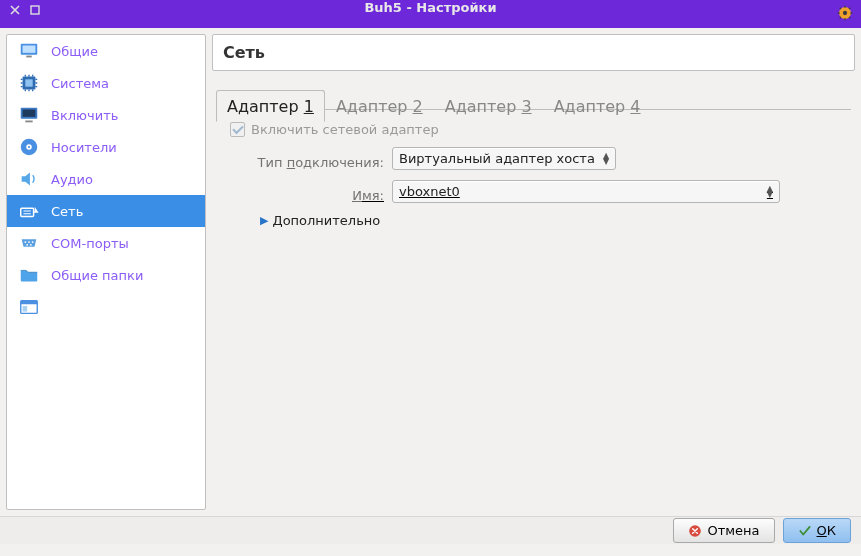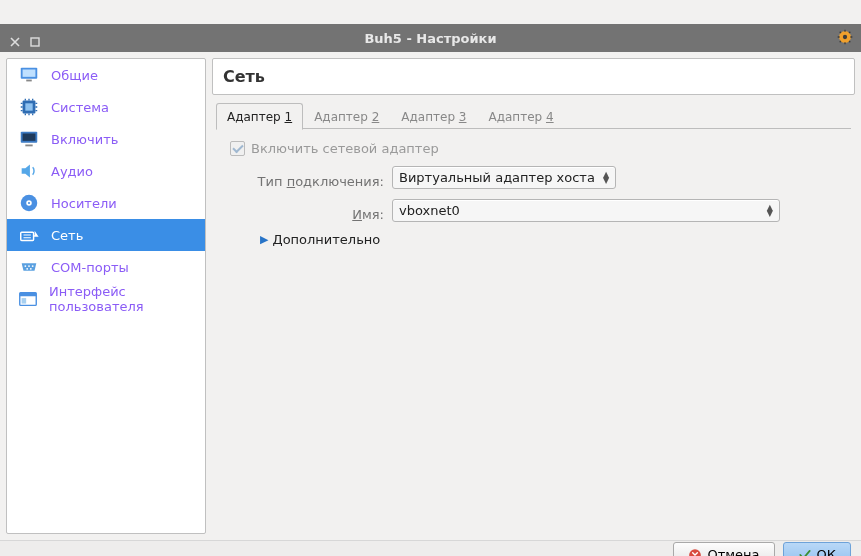--- a/index.html
+++ b/index.html
@@ -1,19 +1,19 @@
 <!DOCTYPE html>
 <html><head>
 <meta charset="utf-8">
 <style>
   * { box-sizing: border-box; margin: 0; padding: 0; font-family: "DejaVu Sans", "Liberation Sans", Arial, sans-serif; }
   body { background: #f2f1f0; width: 861px; height: 556px; overflow: hidden; }
   .titlebar {
-    height: 28px; background: #737373; color: #ddd;
-    display: flex; align-items: center; position: relative; margin-top: 24px;
+    height: 28px; background: #6d28d9; color: #ddd;
+    display: flex; align-items: flex-start; position: relative;
   }
   .titlebar-buttons { display: flex; gap: 8px; padding-left: 10px; }
   .titlebar-title { position: absolute; left: 0; right: 0; text-align: center; font-size: 13px; font-weight: bold; color: #e8e8e8; pointer-events: none; }
   .titlebar-right { position: absolute; right: 8px; top: 5px; }
   .win-icon { width: 12px; height: 12px; display: inline-block; }
   .content {
     display: flex; padding: 6px; height: calc(100% - 28px - 40px);
   }
   .sidebar {
     width: 200px; background: #fff; border: 1px solid #c0c0c0; border-radius: 2px;
@@ -32,23 +32,23 @@
     display: flex; flex-direction: column;
   }
   .panel-header {
     background: #fff; border: 1px solid #c0c0c0; border-radius: 2px;
     padding: 8px 10px; font-size: 16px; font-weight: bold; color: #333;
     margin-bottom: 6px;
   }
   .panel-body { flex: 1; padding: 0 4px; }
   .tabs { display: flex; border-bottom: 1px solid #bdbdbd; }
   .tab {
-    padding: 6px 10px 5px; font-size: 12px; color: #888;
+    padding: 6px 10px 5px; font-size: 16px; color: #888;
     border: 1px solid transparent; border-bottom: none;
-    position: relative; top: 2px; border-radius: 3px 3px 0 0;
+    position: relative; top: 13px; border-radius: 3px 3px 0 0;
   }
   .tab.active {
     color: #222; background: #f2f1f0;
     border-color: #bdbdbd; border-bottom: 1px solid #f2f1f0;
   }
   .tab .ul { text-decoration: underline; }
   .form { padding: 12px 8px; }
   .row { display: flex; align-items: flex-end; margin-bottom: 10px; font-size: 13px; }
   .row label.lbl { width: 140px; text-align: right; margin-right: 8px; color: #737373; }
   .row.disabled { color: #9a9a9a; }
@@ -149,35 +149,35 @@
             <rect x="3" y="4" width="18" height="12" rx="1" fill="#3d7bc4"></rect>
             <rect x="5" y="6" width="14" height="8" fill="#1e3a5c"></rect>
             <rect x="8" y="18" width="8" height="2" fill="#888"></rect>
           </svg>
       </span>
       <span>Включить</span>
     </div>
     <div class="sidebar-item">
       <span class="cat-icon">
         <svg width="22" height="22" viewBox="0 0 24 24">
-            <path d="M4 9v6h4l5 4V5L8 9H4z" fill="#55a7e8"></path>
-            <path d="M16 8c2 2 2 6 0 8" stroke="#55a7e8" stroke-width="1.6" fill="none"></path>
-          </svg>
-      </span>
-      <span>Аудио</span>
-    </div>
-    <div class="sidebar-item">
-      <span class="cat-icon">
-        <svg width="22" height="22" viewBox="0 0 24 24">
             <circle cx="12" cy="12" r="9" fill="#4a90e2"></circle>
             <circle cx="12" cy="12" r="3" fill="#fff"></circle>
             <circle cx="12" cy="12" r="1.2" fill="#4a90e2"></circle>
           </svg>
       </span>
       <span>Носители</span>
+    </div>
+    <div class="sidebar-item">
+      <span class="cat-icon">
+        <svg width="22" height="22" viewBox="0 0 24 24">
+            <path d="M4 9v6h4l5 4V5L8 9H4z" fill="#55a7e8"></path>
+            <path d="M16 8c2 2 2 6 0 8" stroke="#55a7e8" stroke-width="1.6" fill="none"></path>
+          </svg>
+      </span>
+      <span>Аудио</span>
     </div>
     <div class="sidebar-item selected">
       <span class="cat-icon">
         <svg width="22" height="22" viewBox="0 0 24 24">
             <rect x="3" y="9" width="14" height="9" rx="1" fill="none" stroke="#fff" stroke-width="1.6"></rect>
             <path d="M17 13h4l-2-3v3" fill="none" stroke="#fff" stroke-width="1.6"></path>
             <path d="M6 12h8M6 15h8" stroke="#fff" stroke-width="1.2"></path>
           </svg>
       </span>
       <span>Сеть</span>
@@ -193,26 +193,34 @@
               <circle cx="10" cy="14" r="1"></circle>
               <circle cx="14" cy="14" r="1"></circle>
             </g>
           </svg>
       </span>
       <span>COM-порты</span>
     </div>
     <div class="sidebar-item">
       <span class="cat-icon">
         <svg width="22" height="22" viewBox="0 0 24 24">
+            <path d="M3 7h6l2 2h10v9a1 1 0 0 1-1 1H4a1 1 0 0 1-1-1V7z" fill="#4fa3e8"></path>
+            <path d="M3 7h6l2 2h10" fill="none" stroke="#2f78b8" stroke-width="0.8"></path>
+          </svg>
+      </span>
+      <span>Общие папки</span>
+    </div>
+    <div class="sidebar-item">
+      <span class="cat-icon">
+        <svg width="22" height="22" viewBox="0 0 24 24">
             <rect x="3" y="5" width="18" height="14" rx="1" fill="#fff" stroke="#4a90e2" stroke-width="1.5"></rect>
             <rect x="3" y="5" width="18" height="4" fill="#4a90e2"></rect>
             <rect x="5" y="11" width="5" height="6" fill="#a8d0f0"></rect>
           </svg>
       </span>
-      <span>Интерфейс пользователя</span>
     </div>
   </div>
 
   <div class="main">
     <div class="panel-header">Сеть</div>
     <div class="panel-body">
 
       <div class="tabs">
         <div class="tab active"><span>Адаптер </span><span class="ul">1</span></div>
         <div class="tab"><span>Адаптер </span><span class="ul">2</span></div>
@@ -230,21 +238,21 @@
           <label class="lbl"><span>Тип </span><span class="u">п</span><span>одключения:</span></label>
           <div class="combo">
             <span>Виртуальный адаптер хоста</span>
             <span class="arrows">
                 <span>▲</span>
                 <span>▼</span>
               </span>
           </div>
         </div>
 
-        <div class="row" style="margin-left:20px;">
+        <div class="row" style="margin-left:20px;text-decoration:underline;">
           <label class="lbl"><span class="u">И</span><span>мя:</span></label>
           <div class="combo wide">
             <span>vboxnet0</span>
             <span class="arrows">
                 <span>▲</span>
                 <span>▼</span>
               </span>
           </div>
         </div>
 

